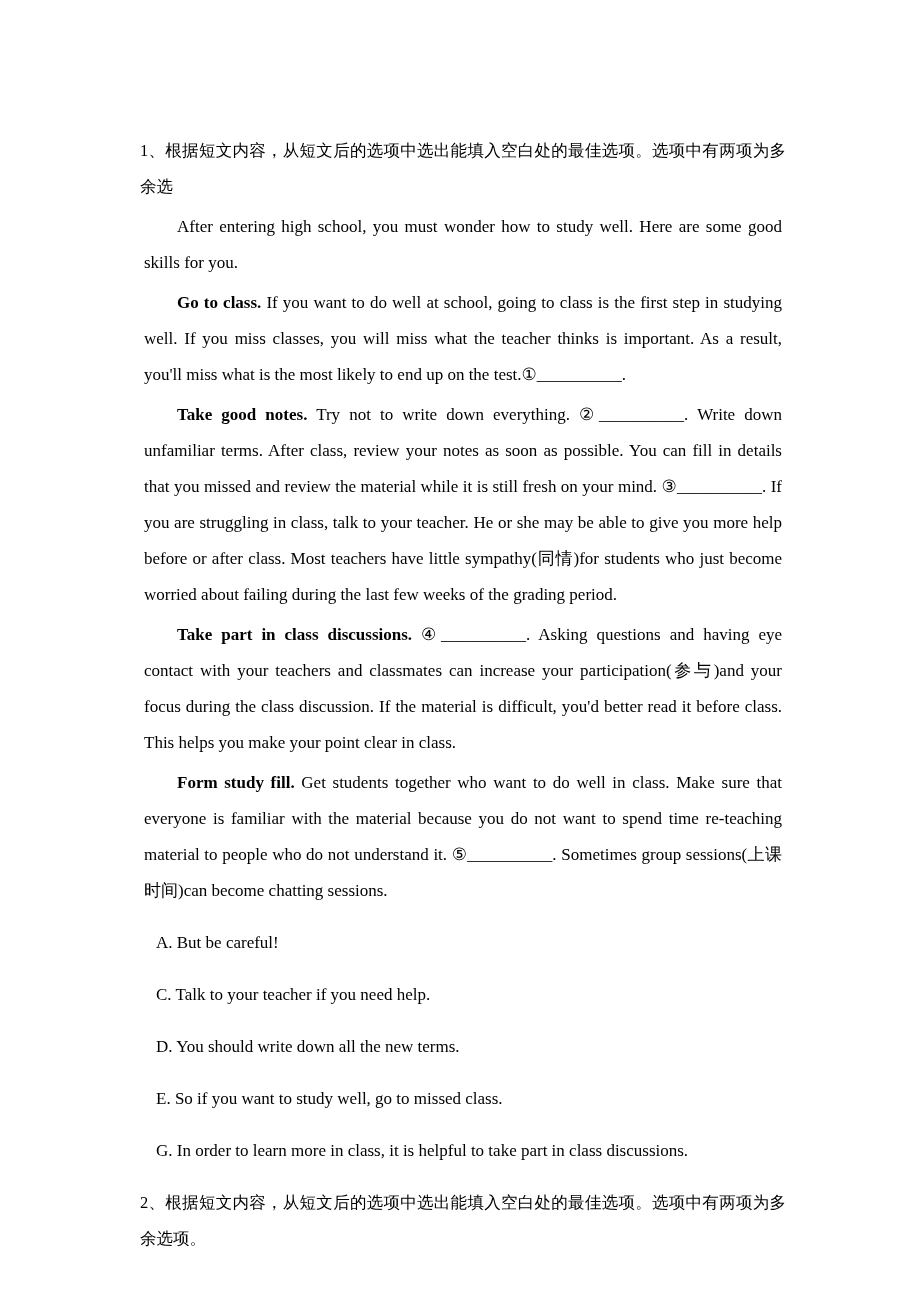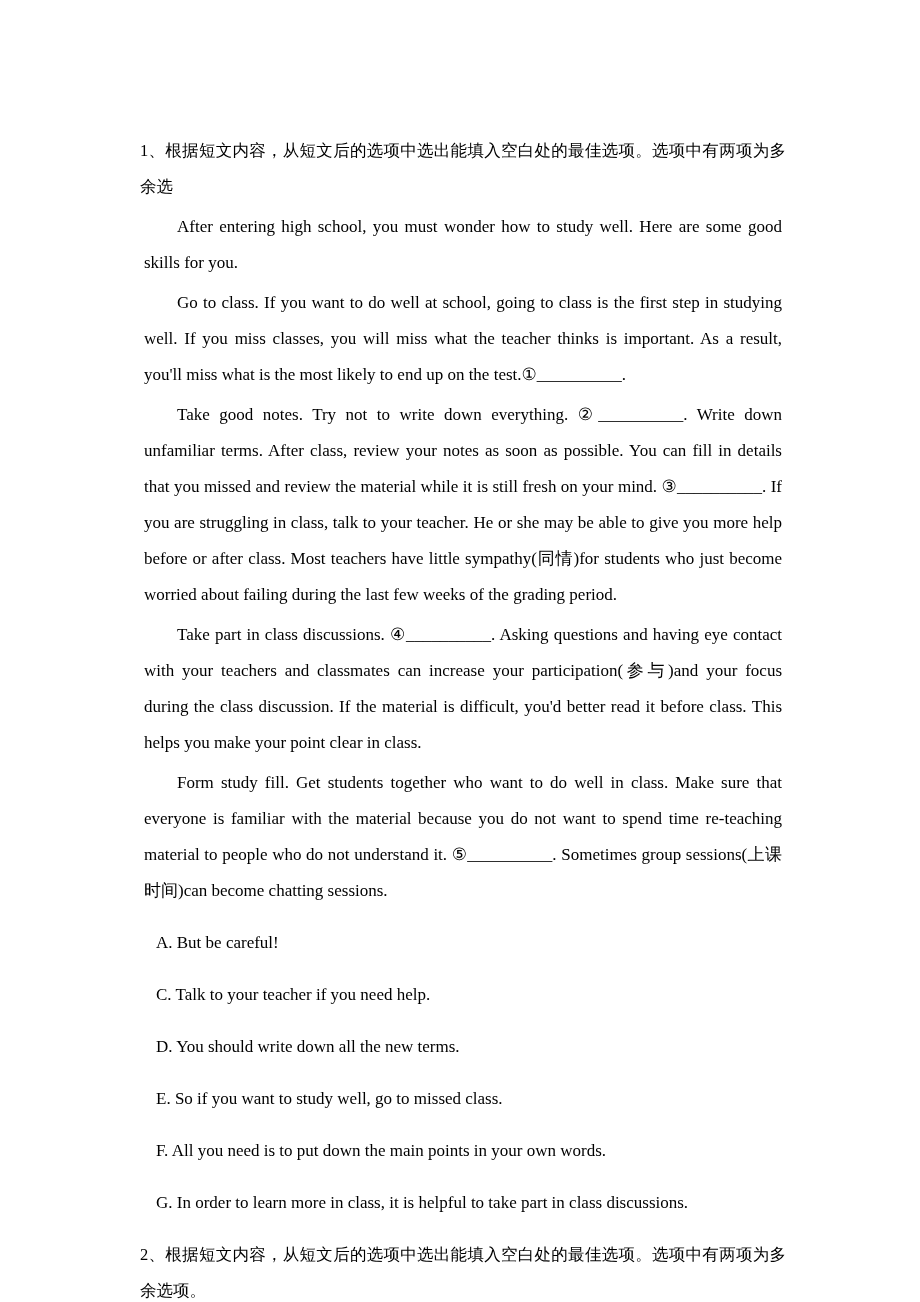--- a/index.html
+++ b/index.html
@@ -27,21 +27,21 @@
     text-align: justify;
   }
   .para {
     margin: 4px;
     font-size: 17px;
     line-height: 36px;
     text-align: justify;
     text-indent: 33px;
   }
   .para b {
-    font-weight: normal;
+    font-weight: bold;
   }
   .option-line {
     margin: 16px;
     font-size: 17px;
     line-height: 36px;
     text-align: left;
   }
 </style>
 </head>
 <body>
@@ -56,19 +56,18 @@
       <p class="para"><b>Take good notes.</b> Try not to write down everything. ②__________. Write down unfamiliar terms. After class, review your notes as soon as possible. You can fill in details that you missed and review the material while it is still fresh on your mind. ③__________. If you are struggling in class, talk to your teacher. He or she may be able to give you more help before or after class. Most teachers have little sympathy(同情)for students who just become worried about failing during the last few weeks of the grading period.</p>
       <p class="para"><b>Take part in class discussions.</b> ④__________. Asking questions and having eye contact with your teachers and classmates can increase your participation(参与)and your focus during the class discussion. If the material is difficult, you'd better read it before class. This helps you make your point clear in class.</p>
       <p class="para"><b>Form study fill.</b> Get students together who want to do well in class. Make sure that everyone is familiar with the material because you do not want to spend time re-teaching material to people who do not understand it. ⑤__________. Sometimes group sessions(上课时间)can become chatting sessions.</p>
     </div>
 
   <div id="q1-options">
       <p class="option-line">A. But be careful!</p>
       <p class="option-line">C. Talk to your teacher if you need help.</p>
       <p class="option-line">D. You should write down all the new terms.</p>
       <p class="option-line">E. So if you want to study well, go to missed class.</p>
-      <p class="option-line">F. All you need is to put down the main points in your own words.</p>
       <p class="option-line">G. In order to learn more in class, it is helpful to take part in class discussions.</p>
     </div>
 
   <p class="instruction">2、根据短文内容，从短文后的选项中选出能填入空白处的最佳选项。选项中有两项为多余选项。</p>
 
 </div>
 
 </body></html>

